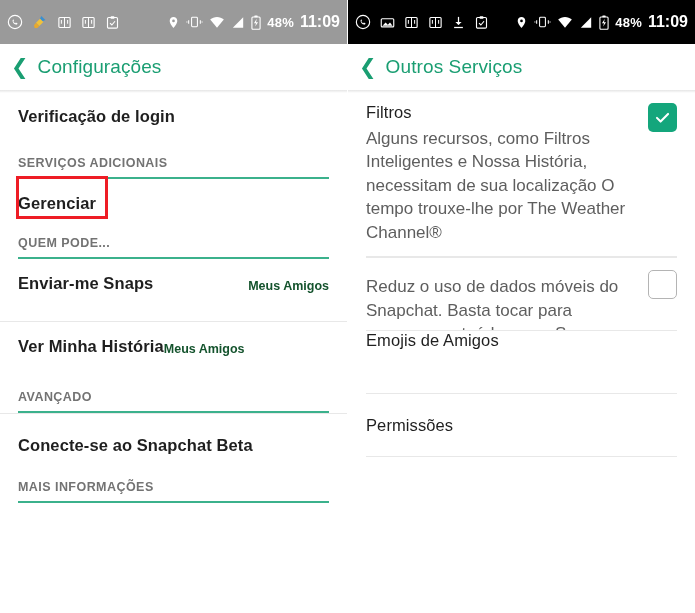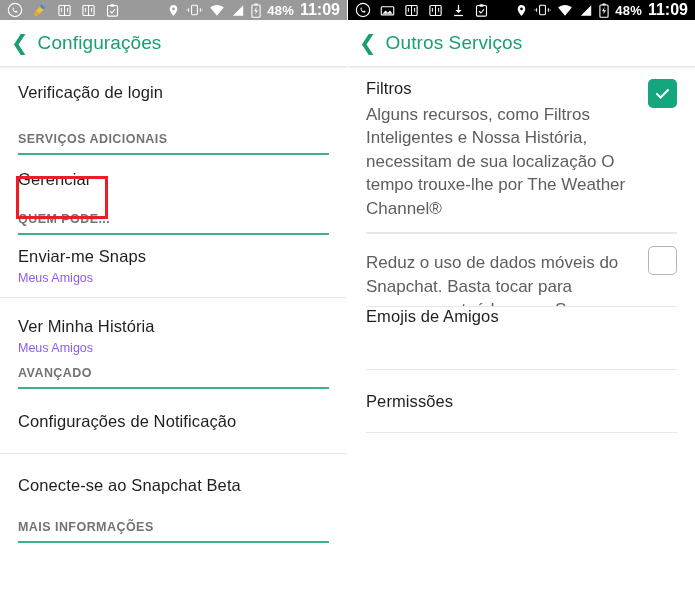--- a/index.html
+++ b/index.html
@@ -9,21 +9,21 @@
     font-family: "Liberation Sans", sans-serif;
     overflow: hidden;
   }
   .screens { display: flex; width: 695px; height: 613px; }
   .screen { position: relative; height: 613px; background: #fff; overflow: hidden; }
   .screen.left  { width: 348px; border-right: 1px solid #ffffff; }
   .screen.right { width: 347px; }
 
   
   .statusbar {
-    height: 20px; display: flex; align-items: center;
+    height: 44px; display: flex; align-items: center;
     padding: 0 7px; color: #ffffff;
   }
   .statusbar.gray  { background: #9a9a9a; }
   .statusbar.black { background: #000000; }
   .sb-left  { display: flex; align-items: center; gap: 9px; flex: 0 0 auto; }
   .sb-spacer { flex: 1 1 auto; }
   .sb-right { display: flex; align-items: center; gap: 6px; flex: 0 0 auto; }
   .sb-ico { display: block; }
   .sb-text { font-size: 13px; font-weight: bold; letter-spacing: .2px;
              font-family: "Liberation Sans", sans-serif; white-space: nowrap; }
@@ -41,23 +41,23 @@
   .back-chev {
     color: #1a9e72; font-size: 21px; line-height: 1; margin-right: 9px;
     font-family: "DejaVu Sans", sans-serif; font-weight: 300;
   }
   .appbar-title { color: #1a9e72; font-size: 19px; letter-spacing: .1px; }
 
   
   .list { position: relative; background: #fff; }
   .row { position: relative; background: #fff; }
   .row-label { font-size: 16.5px; color: #1f1f1f; letter-spacing: .1px; }
-  .row-sub   { font-size: 12.5px; color: #8b5cf6; margin-top: 5px; }
-
-  .plain-row { padding: 5px 18px; display: flex; align-items: center; }
+  .row-sub   { font-size: 12.5px; color: #14532d; margin-top: 5px; }
+
+  .plain-row { padding: 15px 18px; display: flex; align-items: center; font-weight: bold; }
   .divider { height: 1px; background: #e8e8e8; margin: 0 18px; }
   .divider.full { margin: 0; }
 
   
   .sec {
     padding: 0 18px 0 18px;
   }
   .sec-label {
     font-size: 12.5px; font-weight: bold; color: #737373;
     letter-spacing: .45px;
@@ -167,39 +167,36 @@
 
       <div class="plain-row row" style="height:48px;">
         <span class="row-label">Gerenciar</span>
       </div>
 
       <div class="sec" style="padding-top:9px;">
         <div class="sec-label">QUEM PODE...</div>
         <div class="sec-rule"></div>
       </div>
 
-      <div class="plain-row row" style="height:62px; flex-direction:column; align-items:flex-start; justify-content:center;">
+      <div class="plain-row row" style="height:62px; flex-direction:row; align-items:flex-start; justify-content:space-between;">
         <span class="row-label">Enviar-me Snaps</span>
         <span class="row-sub">Meus Amigos</span>
       </div>
       <div class="divider full"></div>
 
-      <div class="plain-row row" style="height:62px; flex-direction:column; align-items:flex-start; justify-content:flex-end;">
+      <div class="plain-row row" style="height:62px; flex-direction:row; align-items:flex-start; justify-content:flex-start;">
         <span class="row-label">Ver Minha História</span>
         <span class="row-sub">Meus Amigos</span>
       </div>
 
       <div class="sec" style="padding-top:6px;">
         <div class="sec-label">AVANÇADO</div>
         <div class="sec-rule"></div>
       </div>
 
-      <div class="plain-row row" style="height:64px;">
-        <span class="row-label">Configurações de Notificação</span>
-      </div>
       <div class="divider full"></div>
 
       <div class="plain-row row" style="height:62px;">
         <span class="row-label">Conecte-se ao Snapchat Beta</span>
       </div>
 
       <div class="sec" style="padding-top:4px;">
         <div class="sec-label">MAIS INFORMAÇÕES</div>
         <div class="sec-rule"></div>
       </div>

